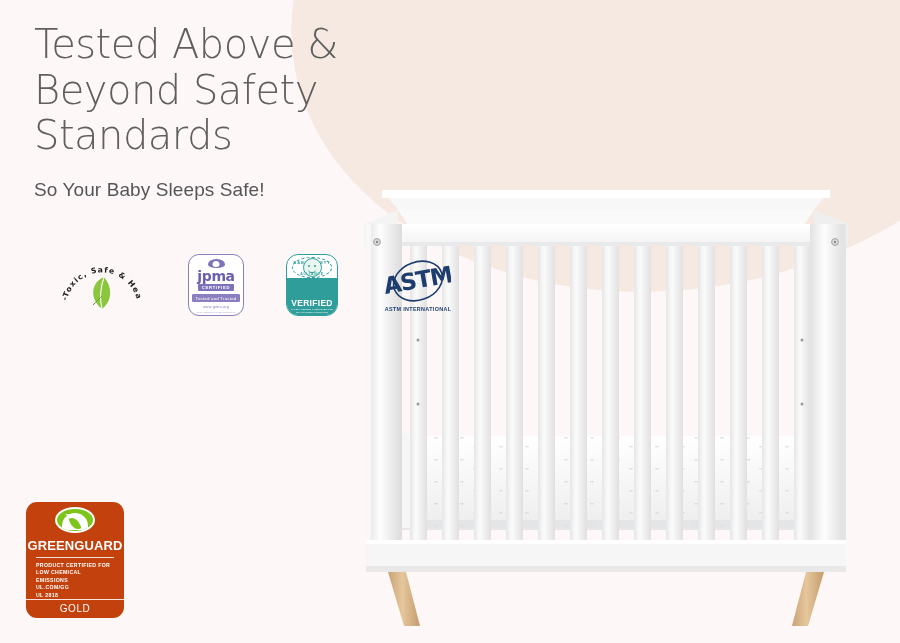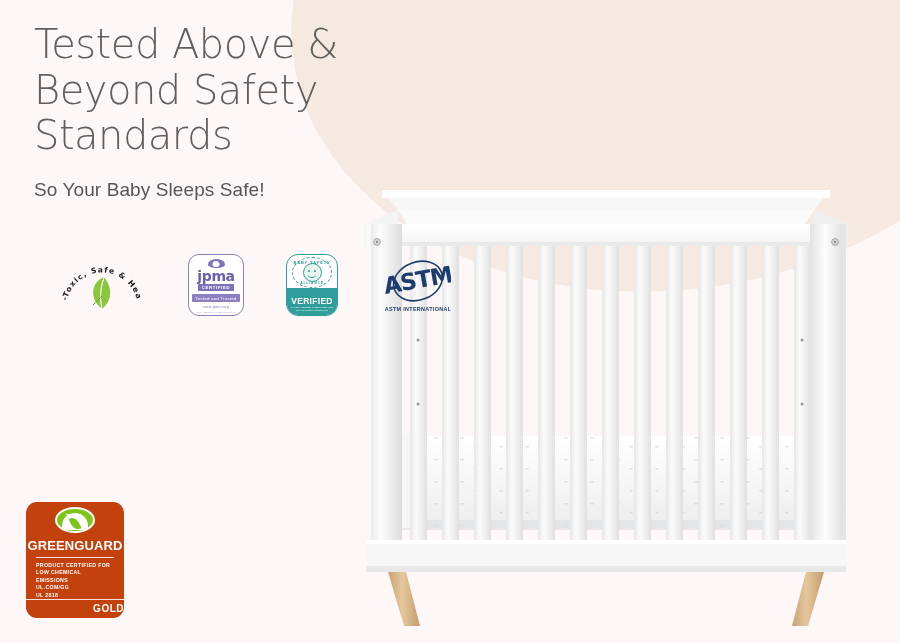--- a/index.html
+++ b/index.html
@@ -116,21 +116,21 @@
     width:8px;height:4px;border-bottom:1.2px solid #2f9e9b;border-radius:0 0 8px 8px;
   }
   .bsa-arc-top,.bsa-arc-bot{
     position:absolute;width:100%;text-align:center;font-size:4px;font-weight:700;
     color:#2f9e9b;letter-spacing:.8px;
   }
   .bsa-arc-top{top:1.5px;}
   .bsa-arc-bot{bottom:1.5px;font-size:3.4px;}
   .bsa-band{
     margin-top:auto;width:100%;background:#2f9e9b;color:#fff;text-align:center;
-    padding:8px 0 3px;
+    padding:20px 0 3px;
   }
   .bsa-verified{font-size:8.5px;font-weight:700;letter-spacing:.3px;}
   .bsa-fine{font-size:2.5px;line-height:3.2px;opacity:.92;}
 
   
   .astm{width:76px;height:62px;display:flex;flex-direction:column;align-items:center;justify-content:center;}
   .astm svg{display:block;}
   .astm-sub{
     font-size:5.4px;font-weight:700;color:#1d3d6e;letter-spacing:.35px;margin-top:2px;
   }
@@ -164,21 +164,21 @@
   }
   .gg-rule{width:78px;height:1px;background:rgba(255,255,255,.85);margin:4px 0 4px;}
   .gg-fine{
     font-size:5.2px;line-height:7.4px;letter-spacing:.35px;font-weight:700;
     width:78px;text-align:left;
   }
   .gg-gold-wrap{
     margin-top:auto;width:100%;border-top:1px solid rgba(255,255,255,.85);
     text-align:center;padding:3px 0 4px;
   }
-  .gg-gold{font-size:10px;letter-spacing:.5px;font-weight:700;text-align:right;}
+  .gg-gold{font-size:10px;letter-spacing:.5px;font-weight:400;}
 
   
   .crib { position:absolute; left:352px; top:168px; width:508px; height:462px; z-index:4; }
   .crib svg{display:block;width:100%;height:100%;}
 </style>
 </head>
 <body>
 
 <div class="stage">
 

